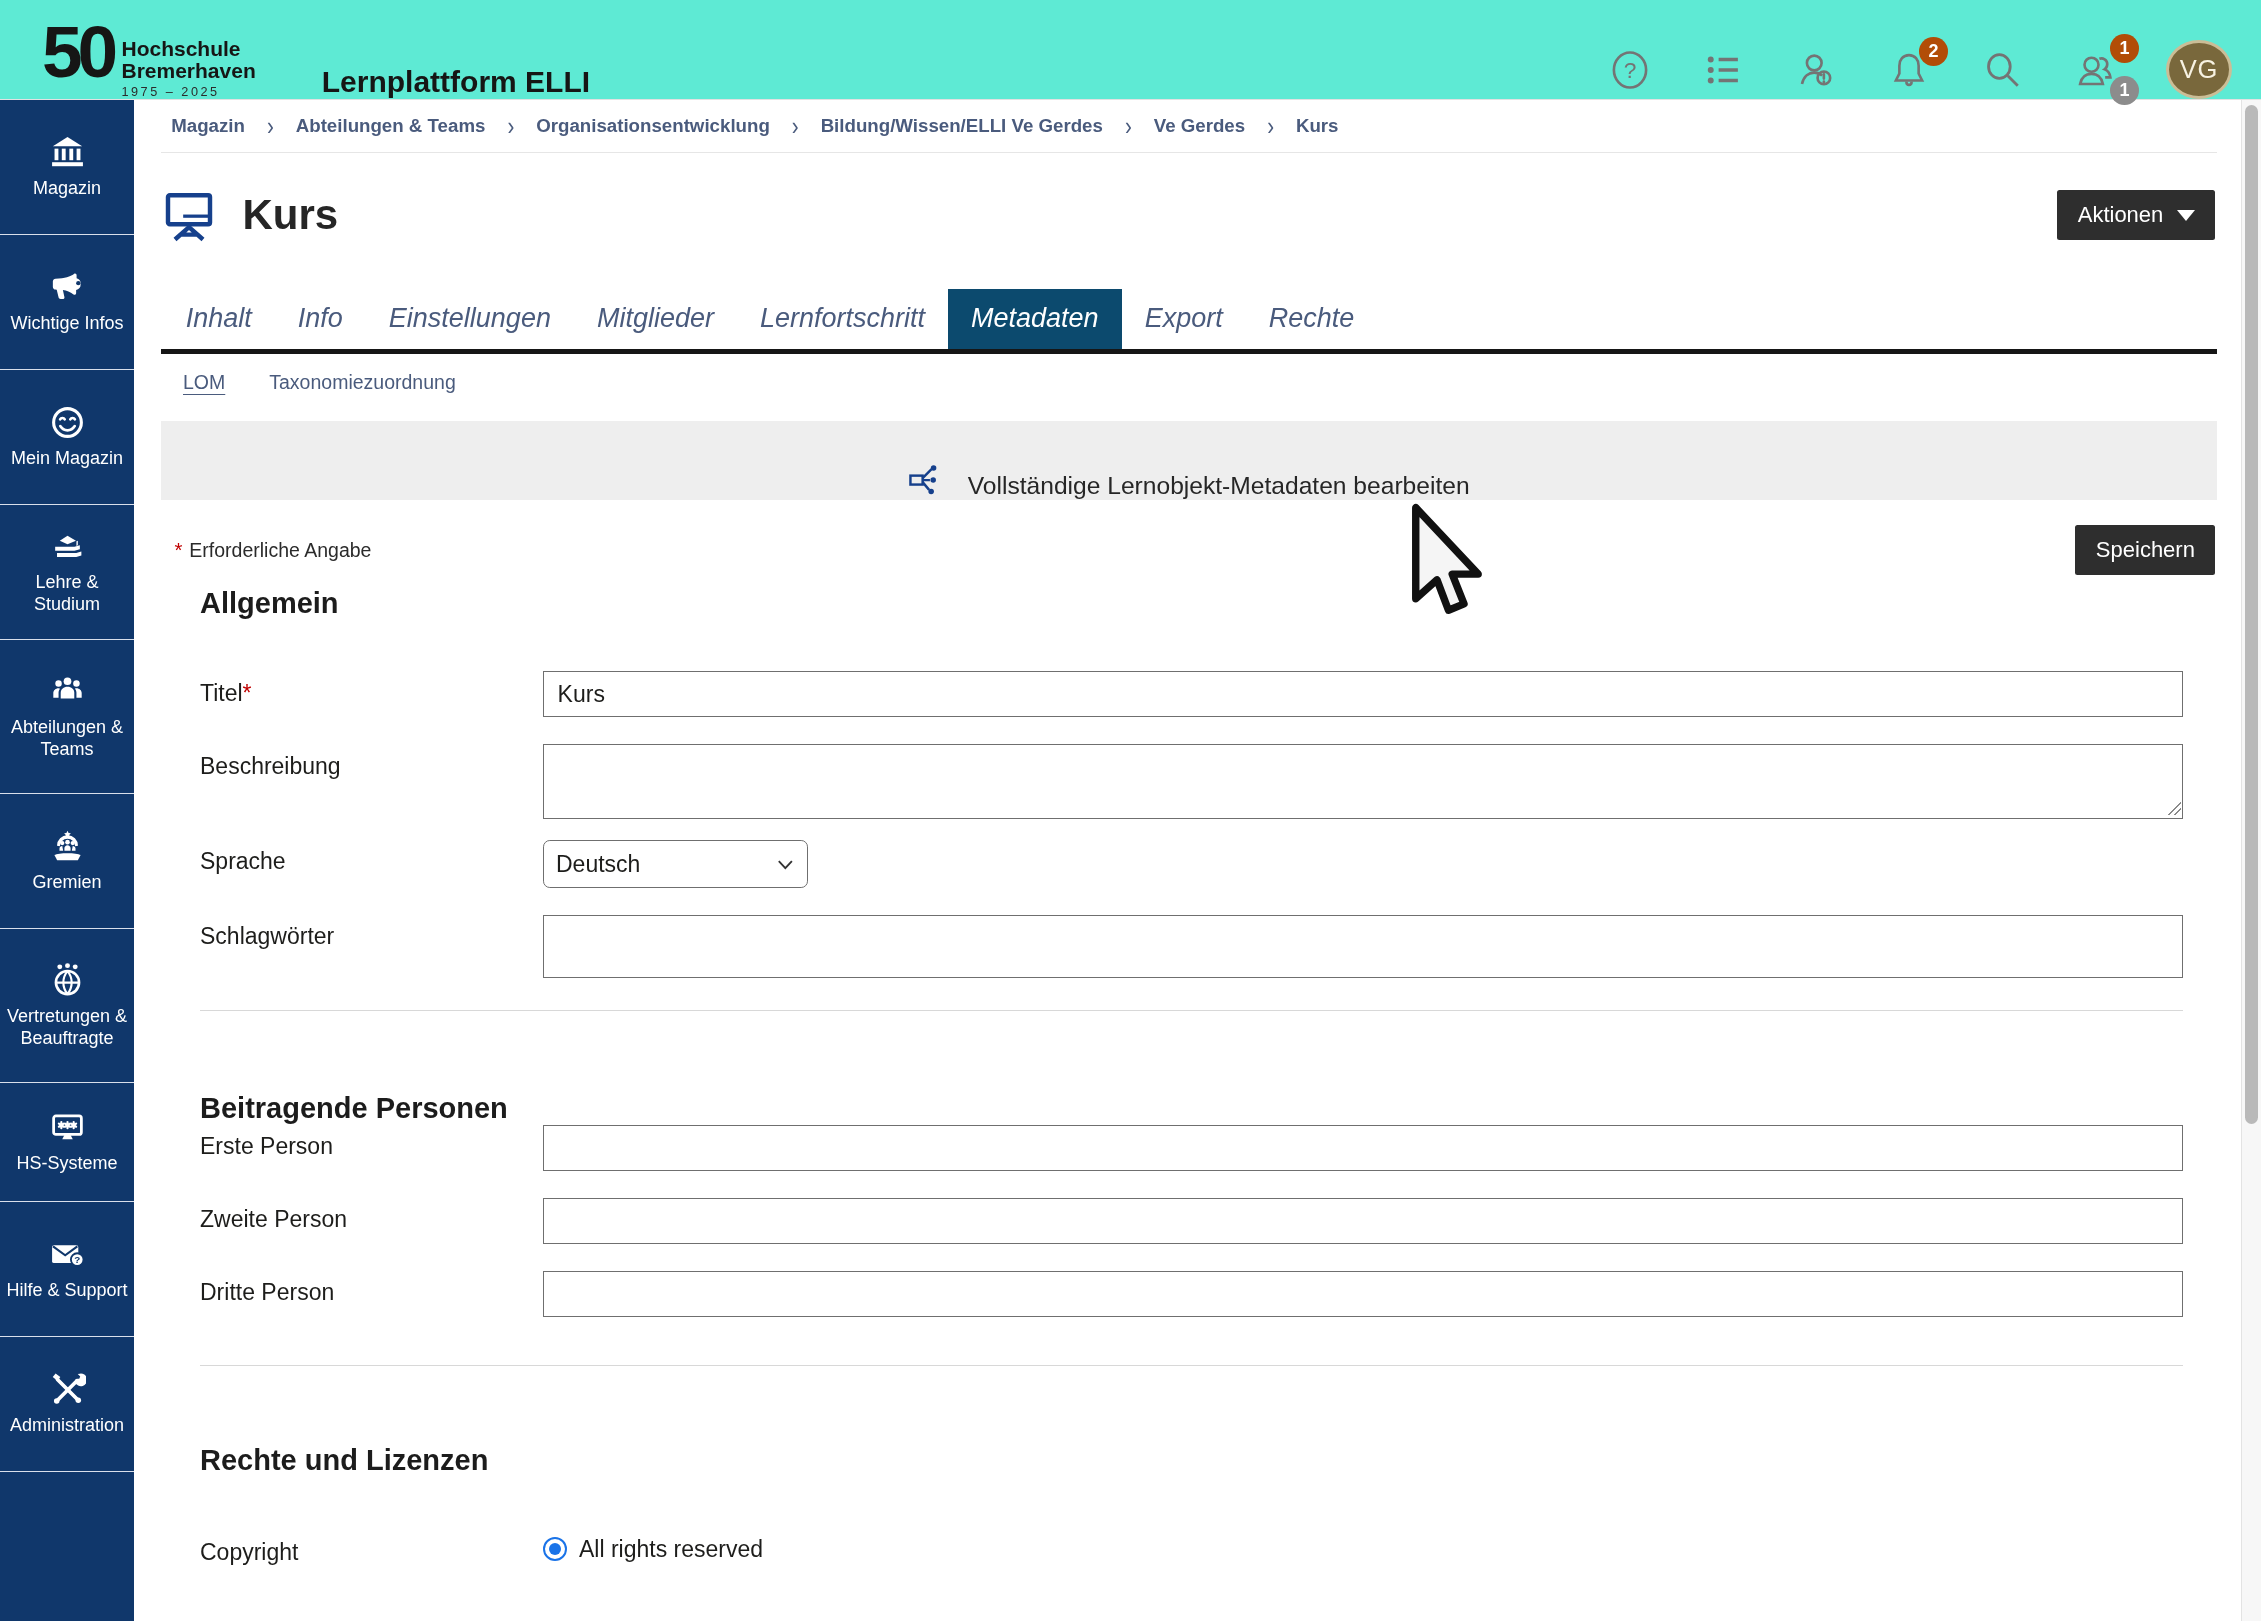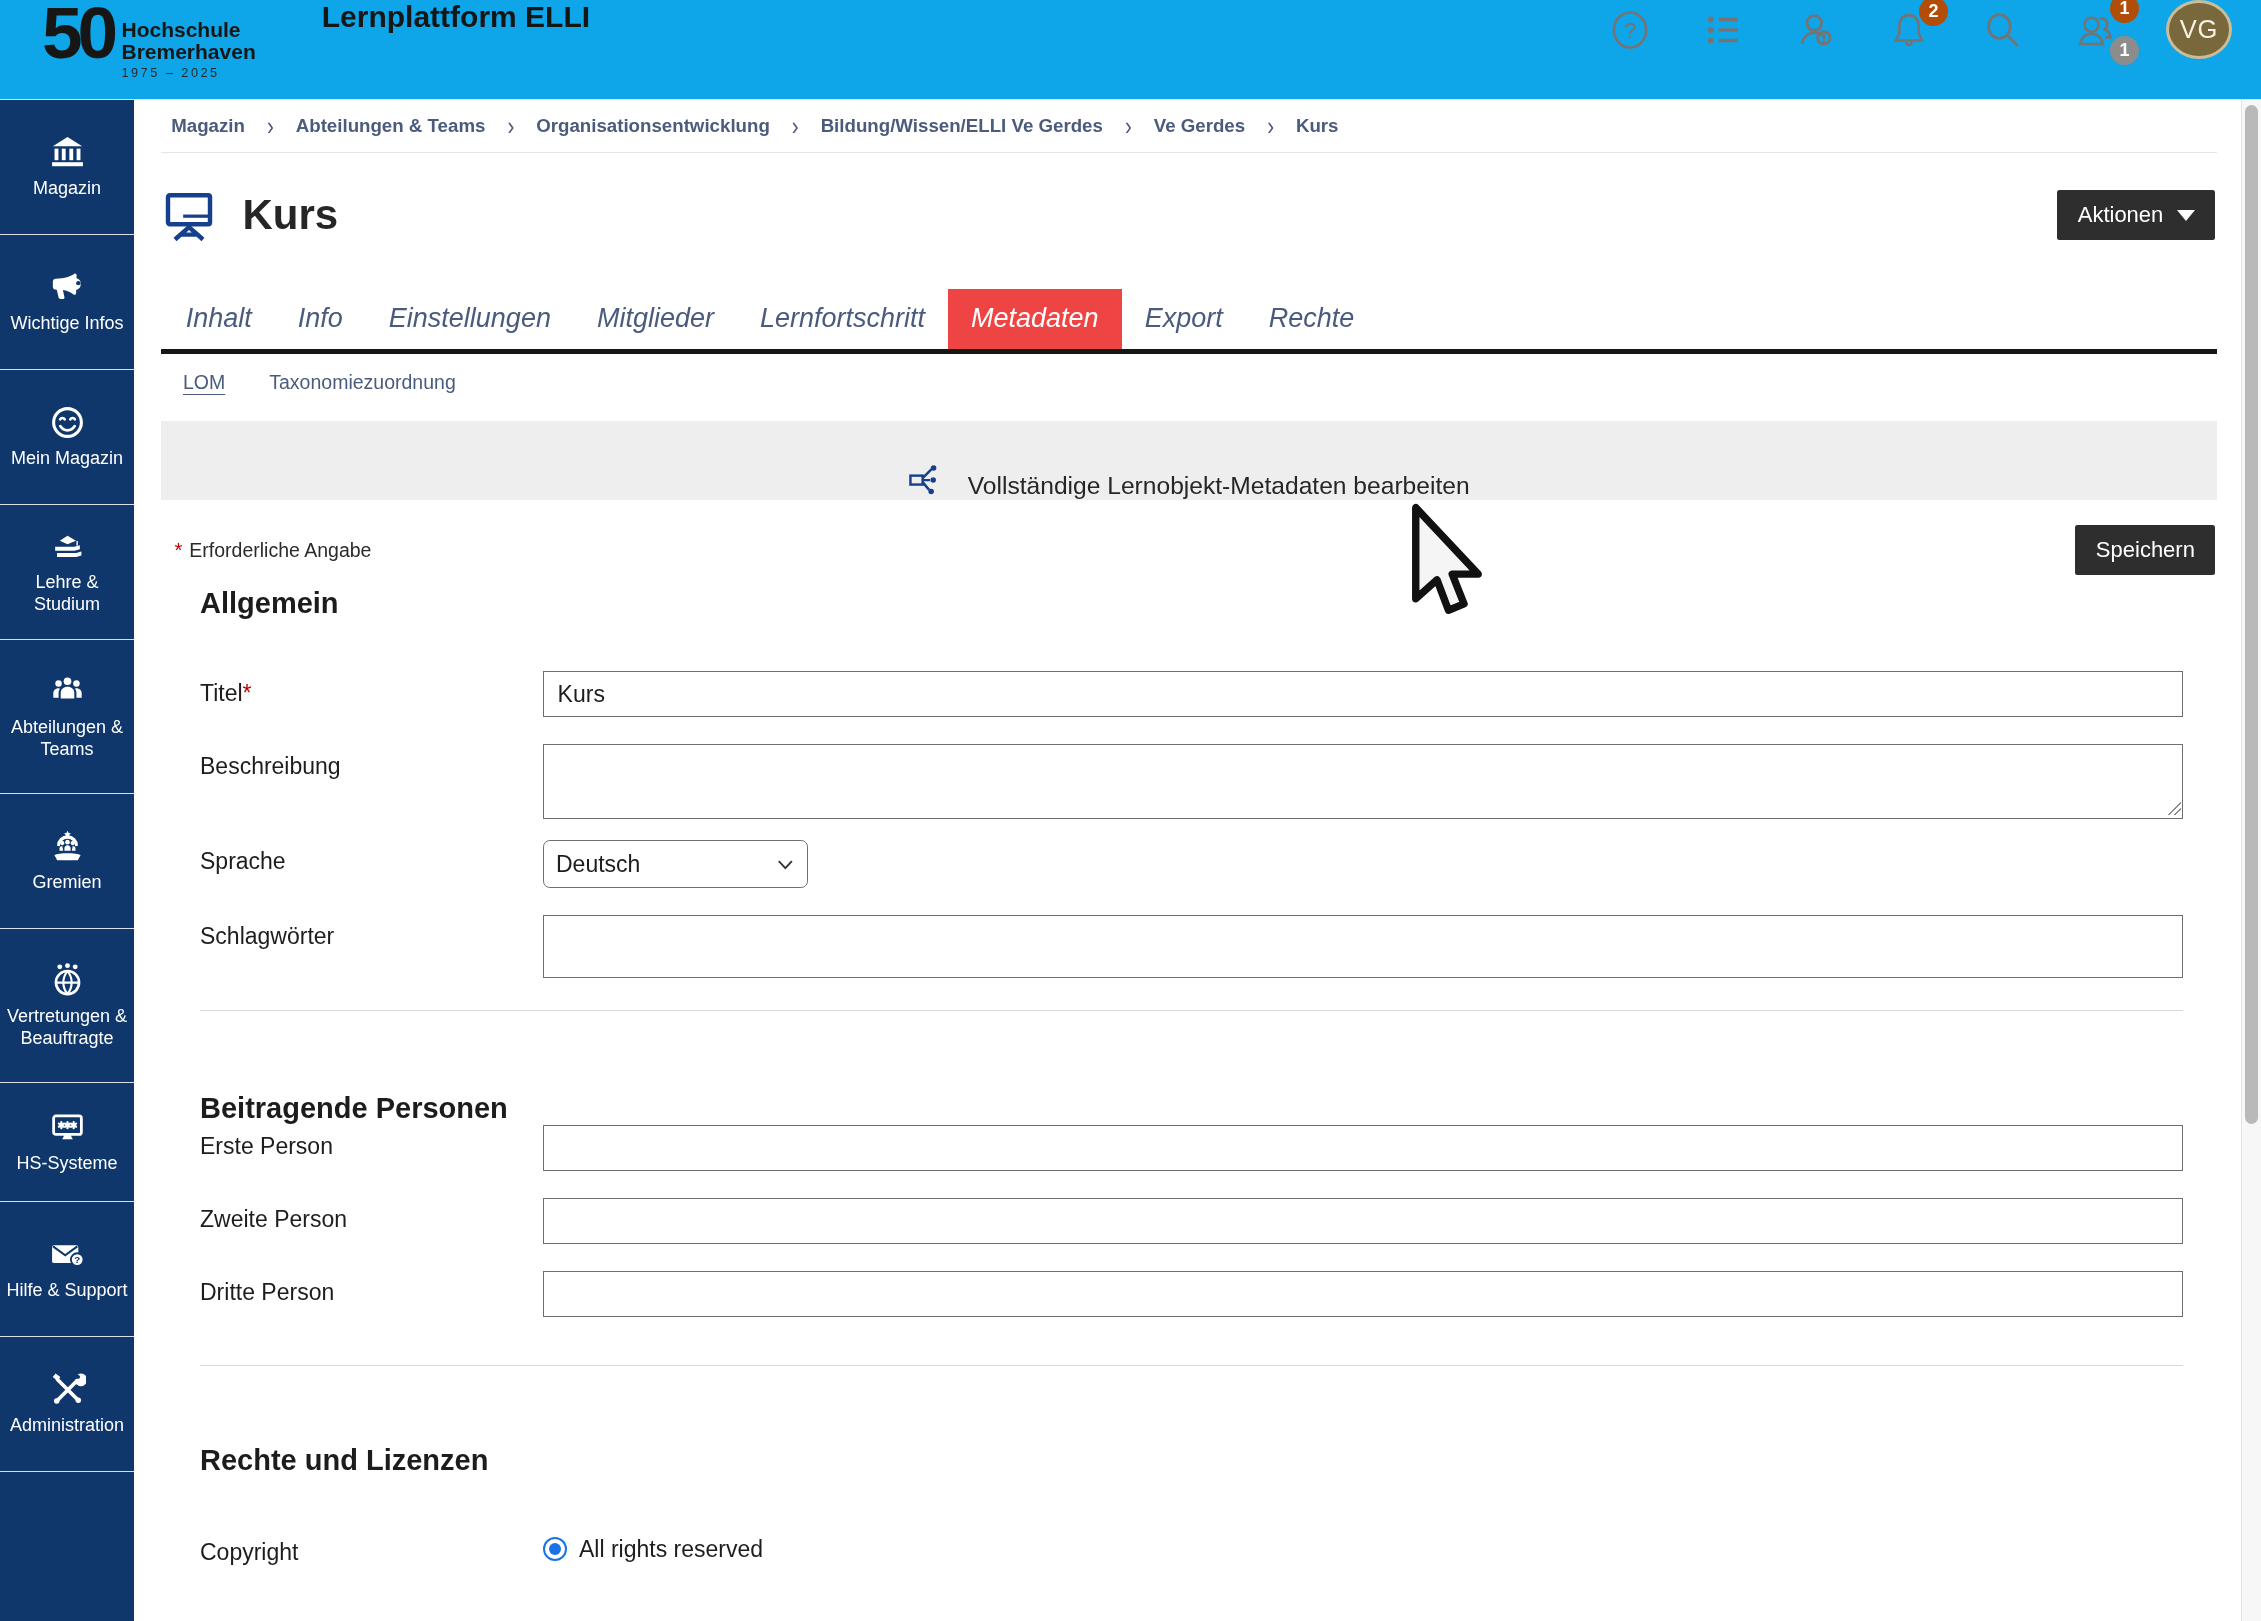--- a/index.html
+++ b/index.html
@@ -1,21 +1,21 @@
 <!DOCTYPE html>
 <html style="font-size:13.6px"><head>
 <meta charset="utf-8">
 <style>
   * { box-sizing: border-box; margin: 0; padding: 0; }
   html,body { width:2261px; height:1621px; overflow:hidden; background:#fff;
     font-family:"Liberation Sans", sans-serif; color:#1d1d1b; }
 
   
-  .header { position:absolute; top:0; left:0; width:2261px; height:100px; background:#0ea5e9;
-    border-bottom:0.8px solid #e2e2e2; display:flex; align-items:flex-start; z-index:30; }
+  .header { position:absolute; top:0; left:0; width:2261px; height:100px; background:#5eead4;
+    border-bottom:0.8px solid #e2e2e2; display:flex; align-items:flex-end; z-index:30; }
   .logo { display:flex; align-items:flex-start; margin-left:42px; }
   .logo-number { font-size:73px; font-weight:800; letter-spacing:-5.1px; line-height:.9; color:#161615; }
   .logo-text { margin-left:8.5px; margin-top:18.7px; }
   .logo-line { font-size:21px; font-weight:700; line-height:1.04; color:#161615; }
   .logo-years { font-size:12.7px; letter-spacing:2.5px; color:#2b2b2b; margin-top:3.4px; }
   .app-title { margin-left:66px; font-size:30px; font-weight:700; color:#161615; }
   .header-icons { margin-left:auto; margin-right:29px; display:flex; align-items:center; gap:49px; }
   .hicon { position:relative; width:44px; height:44px; display:flex; align-items:center; justify-content:center; cursor:pointer; }
   .hicon svg { width:42px; height:42px; }
   .badge { position:absolute; min-width:29px; height:29px; border-radius:14.4px; color:#fff;
@@ -50,21 +50,21 @@
   .page-title { margin-left:25.5px; font-size:42px; font-weight:700; color:#262626; }
   .btn-dark { background:#2E2E2E; color:#fff; border:none; font-size:22px;
     font-family:"Liberation Sans",sans-serif; padding:12px 20.4px; border-radius:2.5px;
     display:flex; align-items:center; gap:13.6px; cursor:pointer; }
   .actions-btn { margin-left:auto; margin-right:1.7px; }
   .caret { width:0; height:0; border-left:9.3px solid transparent; border-right:9.3px solid transparent;
     border-top:11px solid #fff; }
 
   .tabs { margin-top:46px; display:flex; align-items:flex-end; border-bottom:5.1px solid #161616; padding-left:1.7px; }
   .tab { font-size:27px; color:#4a5b7d; padding:14.4px 23px; cursor:pointer; white-space:nowrap;font-style:italic; }
-  .tab.active { background:#ef4444; color:#fff; }
+  .tab.active { background:#0c4a6e; color:#fff; }
   .subtabs { margin-top:17px; display:flex; gap:44px; padding-left:22px; }
   .subtab { font-size:19.5px; color:#4a5b7d; cursor:pointer; }
   .subtab.active { text-decoration:underline; text-underline-offset:5.1px; }
 
   .banner { margin-top:27px; height:79px; background:#EEEEEE; display:flex; align-items:flex-end;
     justify-content:center; gap:20.4px; cursor:pointer; }
   .banner svg { width:39px; height:39px; }
   .banner-label { font-size:24.6px; color:#262626; }
 
   .save-row { margin-top:25.5px; display:flex; align-items:center; padding-left:13.6px; }

